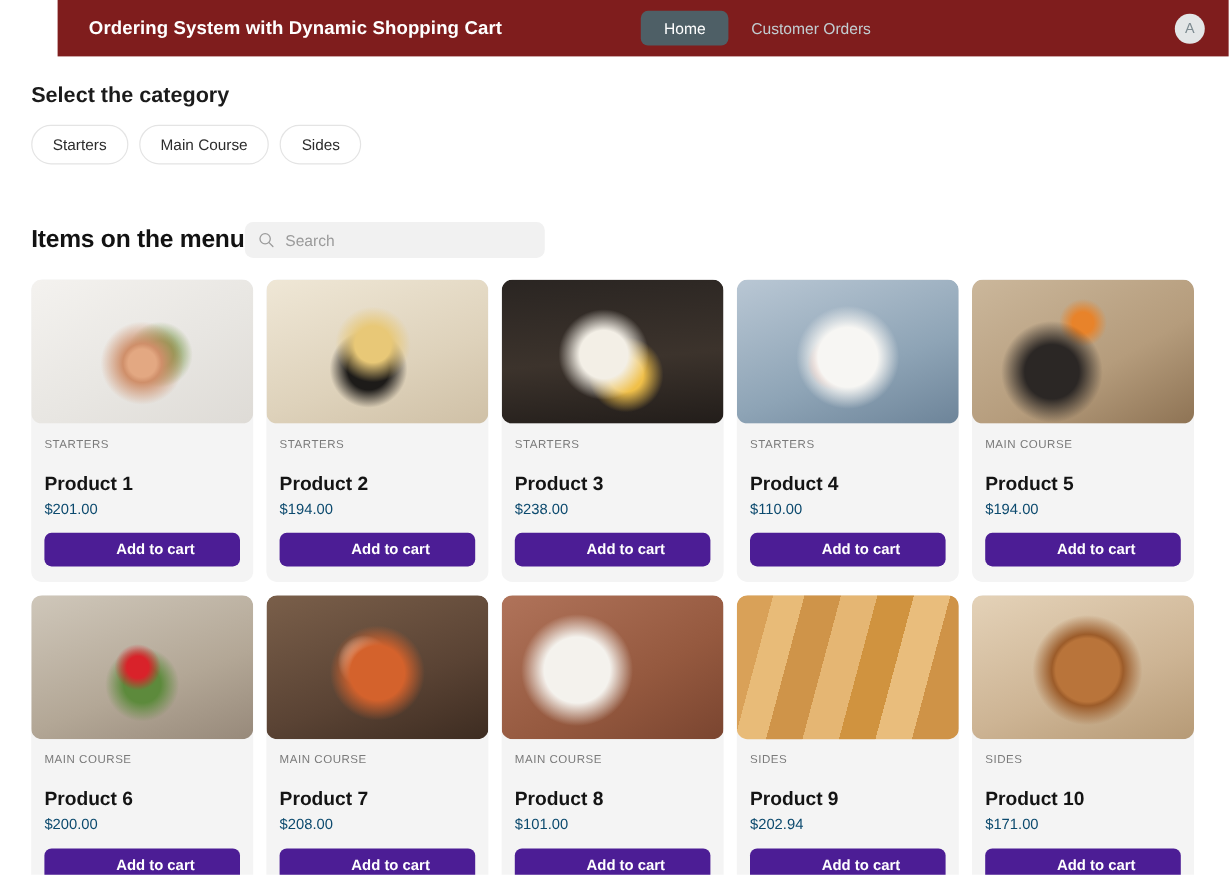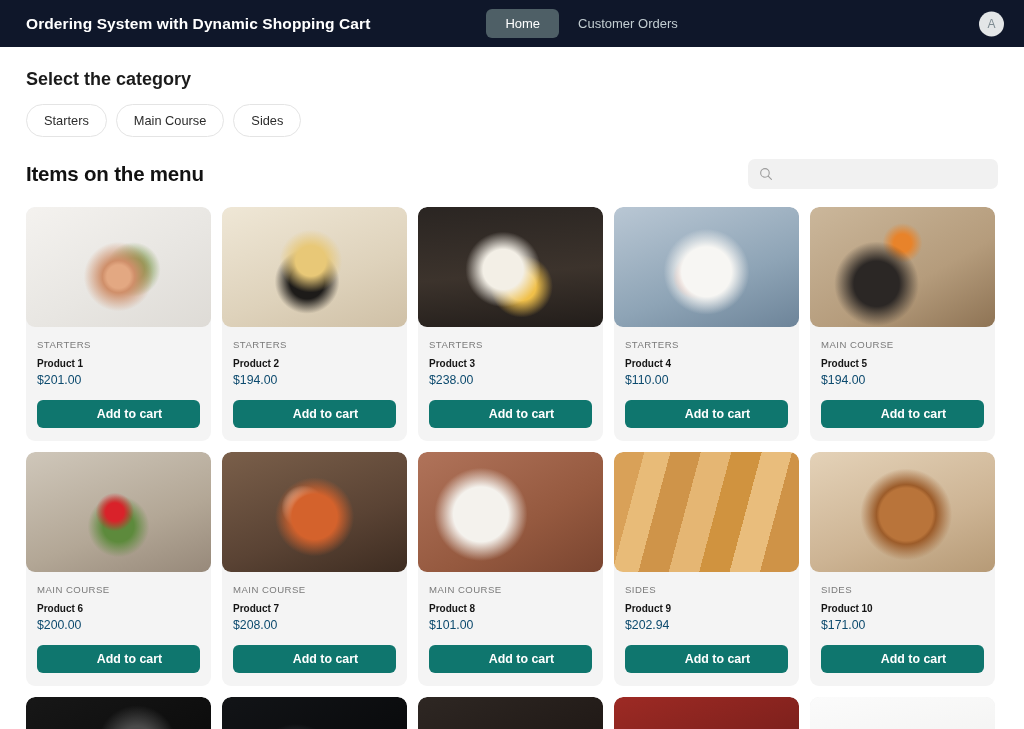--- a/index.html
+++ b/index.html
@@ -6,25 +6,26 @@
   html, body {
     width: 1024px; height: 729px;
     background: #ffffff;
     font-family: "Liberation Sans", sans-serif;
     overflow: hidden;
   }
 
   
   .appbar {
     height: 47px;
-    background: #0f172a;
+    background: #7f1d1d;
     display: flex;
     align-items: center;
     padding: 0 20px 0 26px;
     position: relative;
+    margin-left: 48px;
   }
   .app-title {
     color: #ffffff;
     font-size: 15.5px;
     font-weight: bold;
     letter-spacing: .1px;
     white-space: nowrap;
   }
   .nav {
     display: flex;
@@ -78,24 +79,23 @@
     padding: 8px 17px;
     font-size: 12.8px;
     color: #2c2c2c;
     background: #fff;
     cursor: pointer;
     white-space: nowrap;
   }
 
   
   .section-head {
-    margin-top: 22px;
-    display: flex;
-    align-items: center;
-    justify-content: space-between;
+    margin-top: 48px;
+    display: flex;
+    align-items: center;
   }
   .section-title {
     font-size: 20.5px;
     font-weight: bold;
     color: #121212;
     letter-spacing: -.2px;
   }
   .search-box {
     width: 250px;
     height: 30px;
@@ -141,35 +141,35 @@
   }
   .card-body { padding: 12px 11px 13px 11px; }
   .card-cat {
     font-size: 9.6px;
     letter-spacing: .45px;
     color: #7a7a7a;
     font-weight: normal;
     text-transform: uppercase;
   }
   .card-name {
-    font-size: 10px;
+    font-size: 16px;
     font-weight: bold;
     color: #141414;
-    margin-top: 8px;
+    margin-top: 19px;
   }
   .card-price {
     font-size: 12.3px;
     color: #0c4a6e;
     margin-top: 4px;
   }
   .add-btn {
     margin-top: 13px;
     width: 100%;
     height: 28px;
-    background: #0f766e;
+    background: #4c1d95;
     color: #ffffff;
     border: 0;
     border-radius: 6px;
     font-family: "Liberation Sans", sans-serif;
     font-size: 12.4px;
     font-weight: bold;
     cursor: pointer;
     padding-left: 22px;
   }
 </style>
@@ -202,20 +202,21 @@
     <div class="chip">Sides</div>
   </div>
 
   <div class="section-head">
     <div class="section-title">Items on the menu</div>
     <div class="search-box">
       <svg class="search-icon" width="14" height="14" viewBox="0 0 16 16">
         <circle cx="6.8" cy="6.8" r="4.9" fill="none" stroke="#9b9b9b" stroke-width="1.25"></circle>
         <line x1="10.5" y1="10.5" x2="14.2" y2="14.2" stroke="#9b9b9b" stroke-width="1.25" stroke-linecap="round"></line>
       </svg>
+      <input type="text" placeholder="Search" style="">
     </div>
   </div>
 
   <div class="grid">
       <div class="card">
         <div class="card-img" style="background-image: radial-gradient(circle at 50% 58%, rgb(227, 168, 130) 0px, rgb(227, 168, 130) 10%, rgb(207, 143, 106) 14%, rgba(0, 0, 0, 0) 30%), radial-gradient(circle at 58% 52%, rgb(125, 154, 78) 0px, rgb(125, 154, 78) 9%, rgba(0, 0, 0, 0) 22%), linear-gradient(150deg, rgb(244, 242, 239), rgb(232, 230, 226) 55%, rgb(222, 219, 214));"></div>
         <div class="card-body"><div class="card-cat">STARTERS</div><div class="card-name">Product 1</div><div class="card-price">$201.00</div><button class="add-btn">Add to cart</button></div>
       </div>
       <div class="card">
         <div class="card-img" style="background-image: radial-gradient(circle at 48% 45%, rgb(232, 200, 119) 0px, rgb(232, 200, 119) 13%, rgba(0, 0, 0, 0) 27%), radial-gradient(circle at 46% 62%, rgb(29, 27, 25) 0px, rgb(29, 27, 25) 14%, rgba(0, 0, 0, 0) 26%), linear-gradient(160deg, rgb(239, 231, 214), rgb(222, 210, 187) 60%, rgb(207, 192, 166));"></div>

